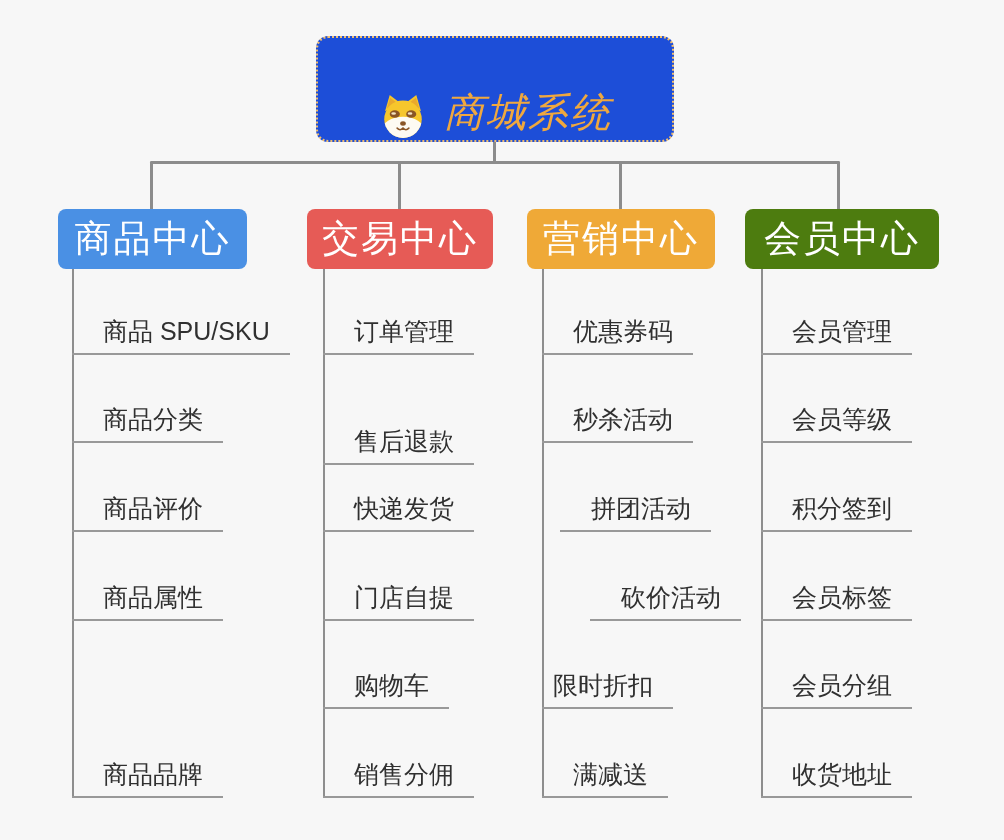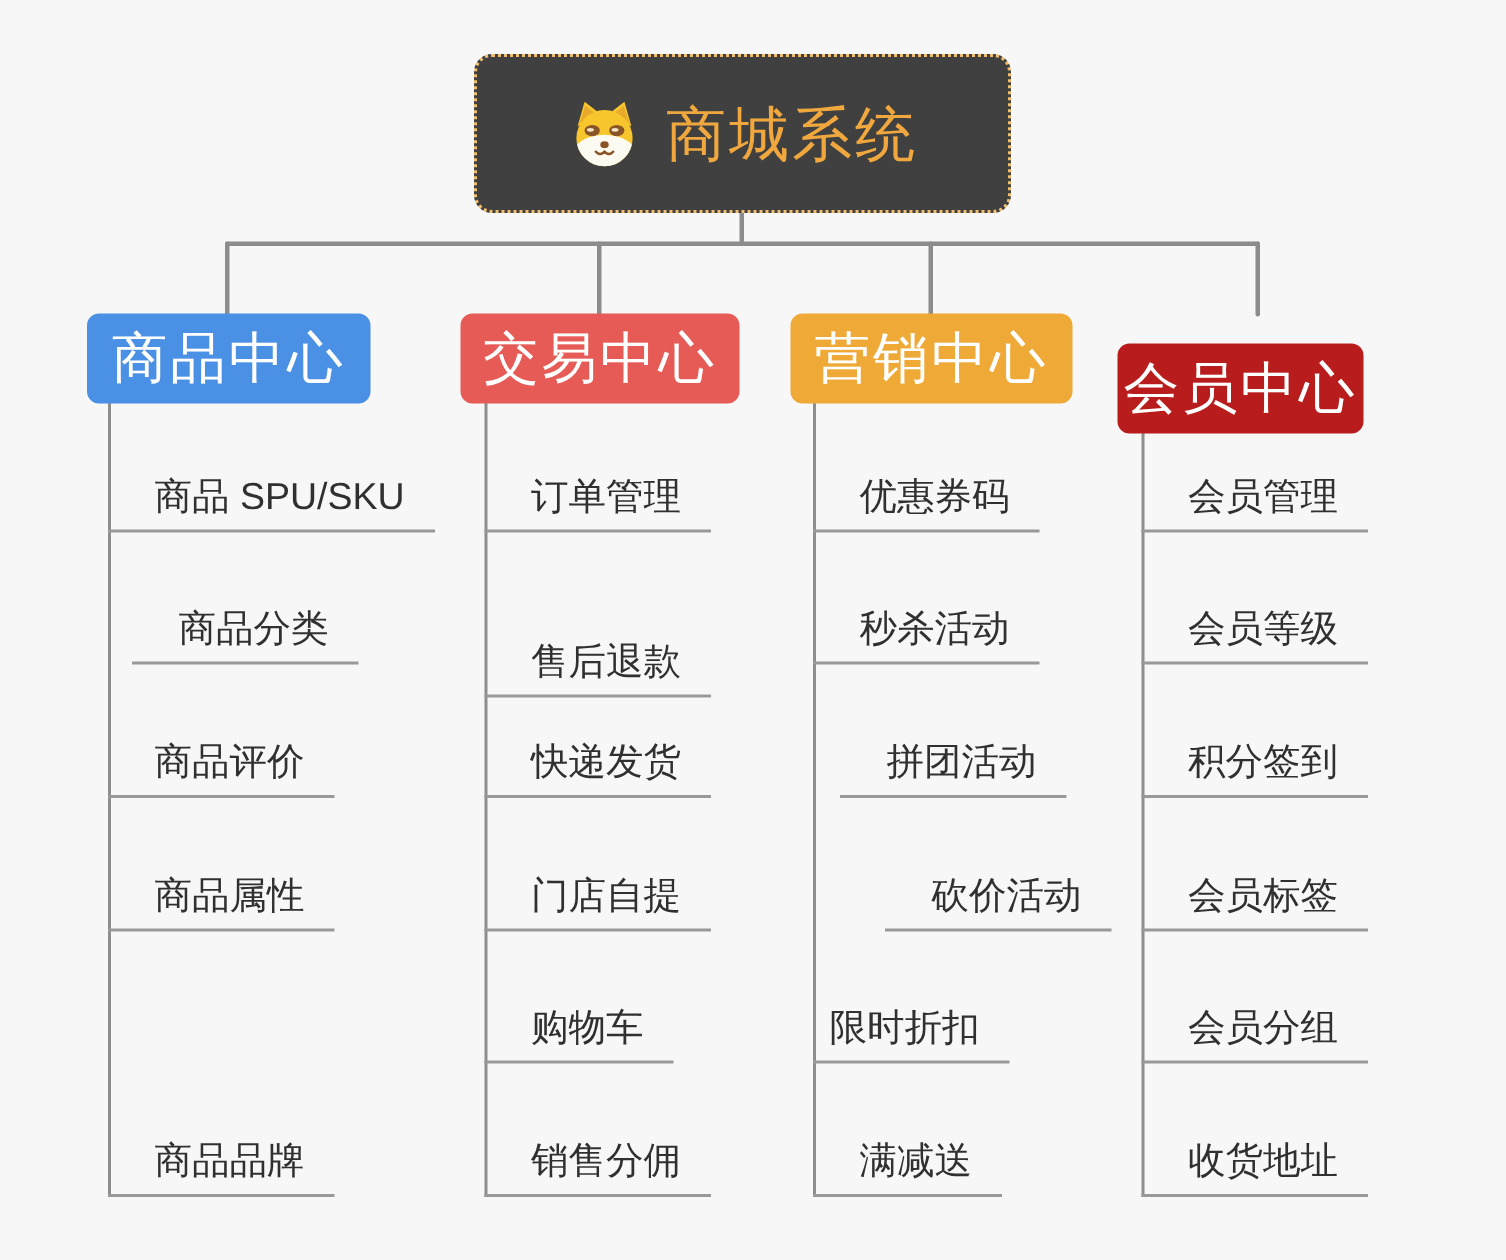--- a/index.html
+++ b/index.html
@@ -17,26 +17,27 @@
   }
   
   .conn{position:absolute;background:#8c8c8c;}
   .conn.h{height:3px;border-radius:2px;}
   .conn.v{width:3px;border-radius:2px;}
   .colline{position:absolute;width:2px;background:#8e8e8e;}
   
   .root-node{
     position:absolute;
     left:316px;top:36px;width:358px;height:106px;
-    background:#404040;
+    background:#1d4ed8;
     border:2px dotted #f1be6e;
     border-radius:12px;
     box-sizing:border-box;
-    display:flex;align-items:center;justify-content:center;
+    display:flex;align-items:flex-end;justify-content:center;
     gap:16px;
+    font-style:italic;
   }
   .root-title{
     font-size:40px;
     color:#f0a83e;
     letter-spacing:2px;
     white-space:nowrap;
   }
   .dog-icon{display:inline-flex;width:50px;height:48px;}
   
   .pill{
@@ -108,26 +109,26 @@
 
   <div class="pill" style="left: 58px; width: 189px; background-color: rgb(74, 144, 228);">
     <span class="pill-label">商品中心</span>
   </div>
   <div class="pill" style="left: 307px; width: 186px; background-color: rgb(230, 91, 86);">
     <span class="pill-label">交易中心</span>
   </div>
   <div class="pill" style="left: 527px; width: 188px; background-color: rgb(239, 169, 55);">
     <span class="pill-label">营销中心</span>
   </div>
-  <div class="pill" style="left: 745px; width: 164px; background-color: #b91c1c; margin-top: 20px;">
+  <div class="pill" style="left: 745px; width: 194px; background-color: #4d7c0f;">
     <span class="pill-label">会员中心</span>
   </div>
 
   <div class="leaf" style="left:72px;top:315px;">商品 SPU/SKU</div>
-  <div class="leaf" style="left:72px;top:403px;margin-left:16px;">商品分类</div>
+  <div class="leaf" style="left:72px;top:403px;">商品分类</div>
   <div class="leaf" style="left:72px;top:492px;">商品评价</div>
   <div class="leaf" style="left:72px;top:581px;">商品属性</div>
   <div class="leaf" style="left:72px;top:758px;">商品品牌</div>
 
   <div class="leaf" style="left:323px;top:315px;">订单管理</div>
   <div class="leaf" style="left:323px;top:413px;margin-top:12px;">售后退款</div>
   <div class="leaf" style="left:323px;top:492px;">快递发货</div>
   <div class="leaf" style="left:323px;top:581px;">门店自提</div>
   <div class="leaf" style="left:323px;top:669px;">购物车</div>
   <div class="leaf" style="left:323px;top:758px;">销售分佣</div>

